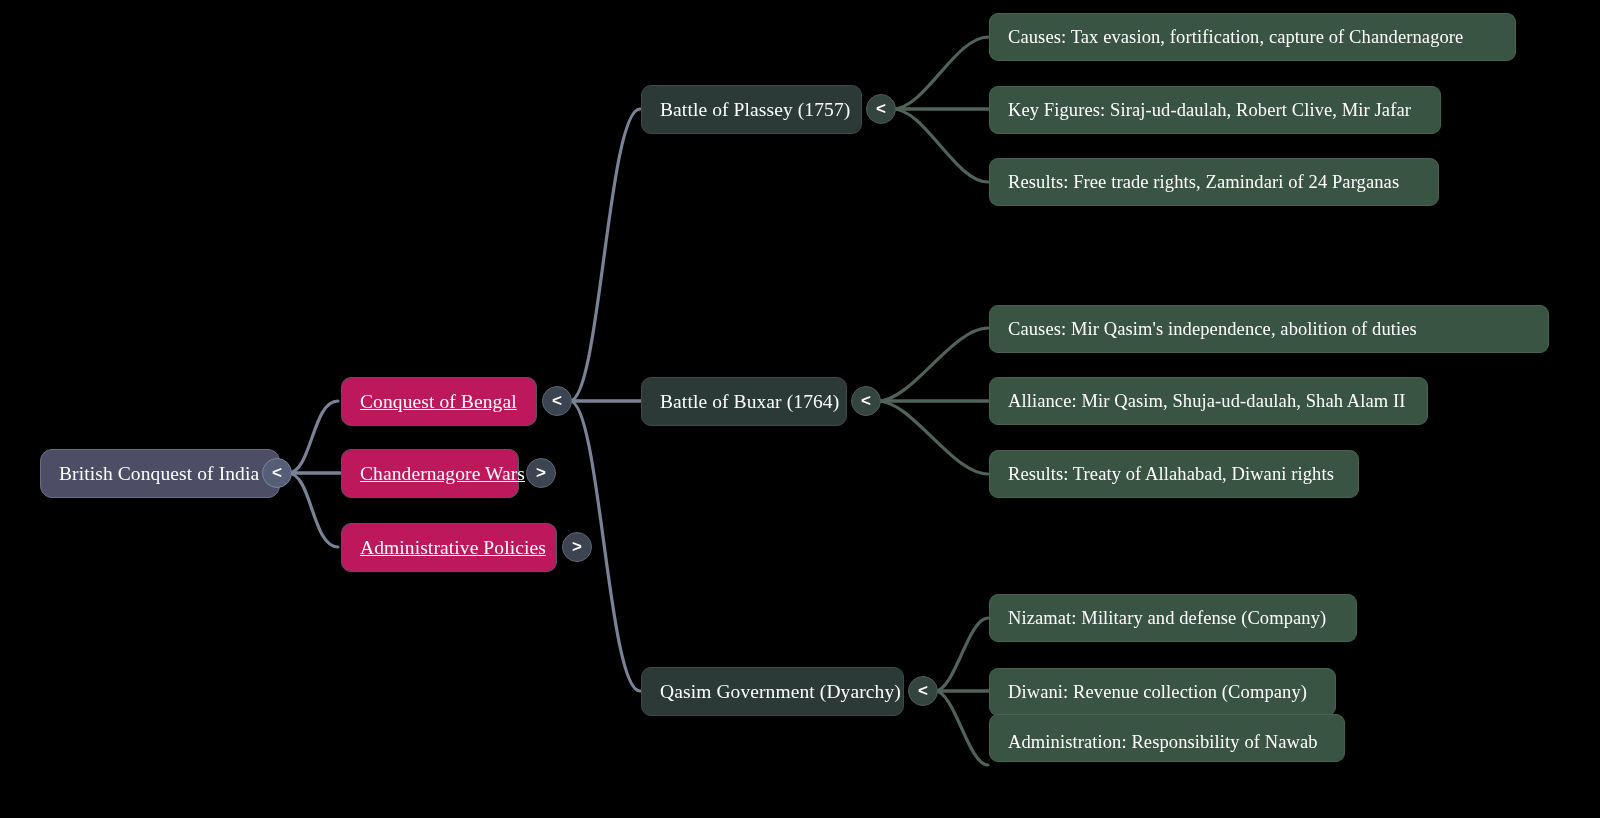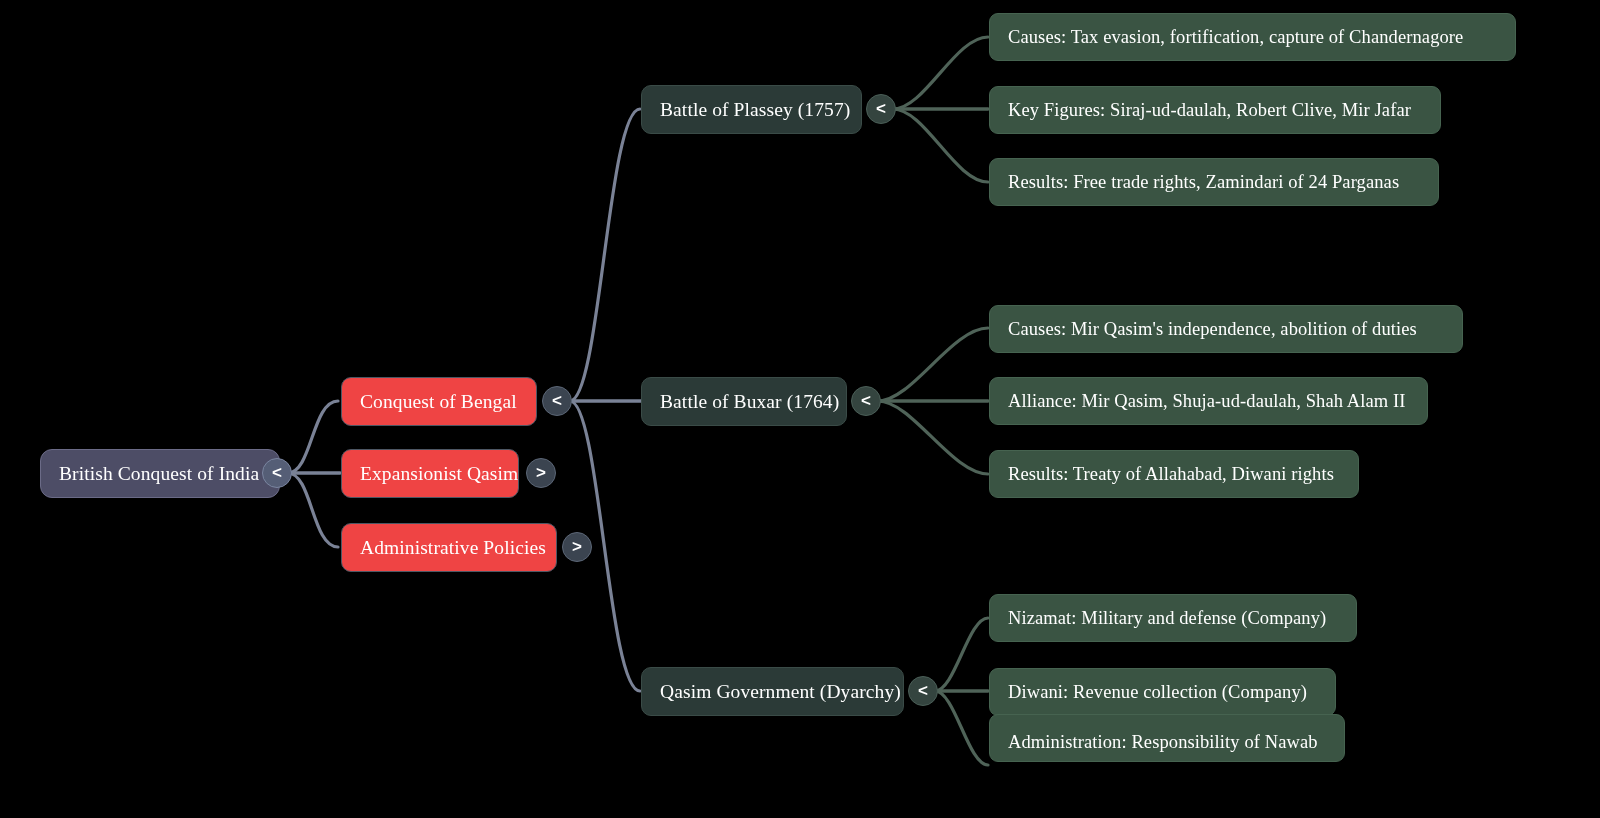--- a/index.html
+++ b/index.html
@@ -39,22 +39,23 @@
     padding: 8px 18px;
     white-space: nowrap;
     letter-spacing: 0.1px;
   }
   .node.root {
     background: #4d4d66;
     border: 1px solid #6b6b87;
     border-radius: 12px;
   }
   .node.lvl2 {
-    background: #ef4444;
+    background: #be185d;
     border: 1px solid #4d5764;
+    text-decoration: underline;
   }
   .node.lvl3 {
     background: #2b3a37;
     border: 1px solid #3a4b47;
   }
   .node.leaf {
     background: #3a5443;
     border: 1px solid #466350;
     font-size: 18.5px;
     border-radius: 9px;
@@ -133,21 +134,21 @@
   </div>
 
   <div class="node lvl2" style="left:341px; top:377px; width:196px; height:49px;">
     <span>Conquest of Bengal</span>
   </div>
   <div class="toggle slate" style="left:542px; top:386px; width:30px; height:30px; font-size:17px;">
     <span>&lt;</span>
   </div>
 
   <div class="node lvl2" style="left:341px; top:449px; width:178px; height:49px;">
-    <span>Expansionist Qasim</span>
+    <span>Chandernagore Wars</span>
   </div>
   <div class="toggle slate" style="left:526px; top:458px; width:30px; height:30px; font-size:17px;">
     <span>&gt;</span>
   </div>
 
   <div class="node lvl2" style="left:341px; top:523px; width:216px; height:49px;">
     <span>Administrative Policies</span>
   </div>
   <div class="toggle slate" style="left:562px; top:532px; width:30px; height:30px; font-size:17px;">
     <span>&gt;</span>
@@ -177,21 +178,21 @@
   <div class="node leaf" style="left:989px; top:13px; width:527px; height:48px;">
     <span>Causes: Tax evasion, fortification, capture of Chandernagore</span>
   </div>
   <div class="node leaf" style="left:989px; top:86px; width:452px; height:48px;">
     <span>Key Figures: Siraj-ud-daulah, Robert Clive, Mir Jafar</span>
   </div>
   <div class="node leaf" style="left:989px; top:158px; width:450px; height:48px;">
     <span>Results: Free trade rights, Zamindari of 24 Parganas</span>
   </div>
 
-  <div class="node leaf" style="left:989px; top:305px; width:474px; height:48px;">
+  <div class="node leaf" style="left:989px; top:305px; width:560px; height:48px;">
     <span>Causes: Mir Qasim's independence, abolition of duties</span>
   </div>
   <div class="node leaf" style="left:989px; top:377px; width:439px; height:48px;">
     <span>Alliance: Mir Qasim, Shuja-ud-daulah, Shah Alam II</span>
   </div>
   <div class="node leaf" style="left:989px; top:450px; width:370px; height:48px;">
     <span>Results: Treaty of Allahabad, Diwani rights</span>
   </div>
 
   <div class="node leaf" style="left:989px; top:594px; width:368px; height:48px;">

